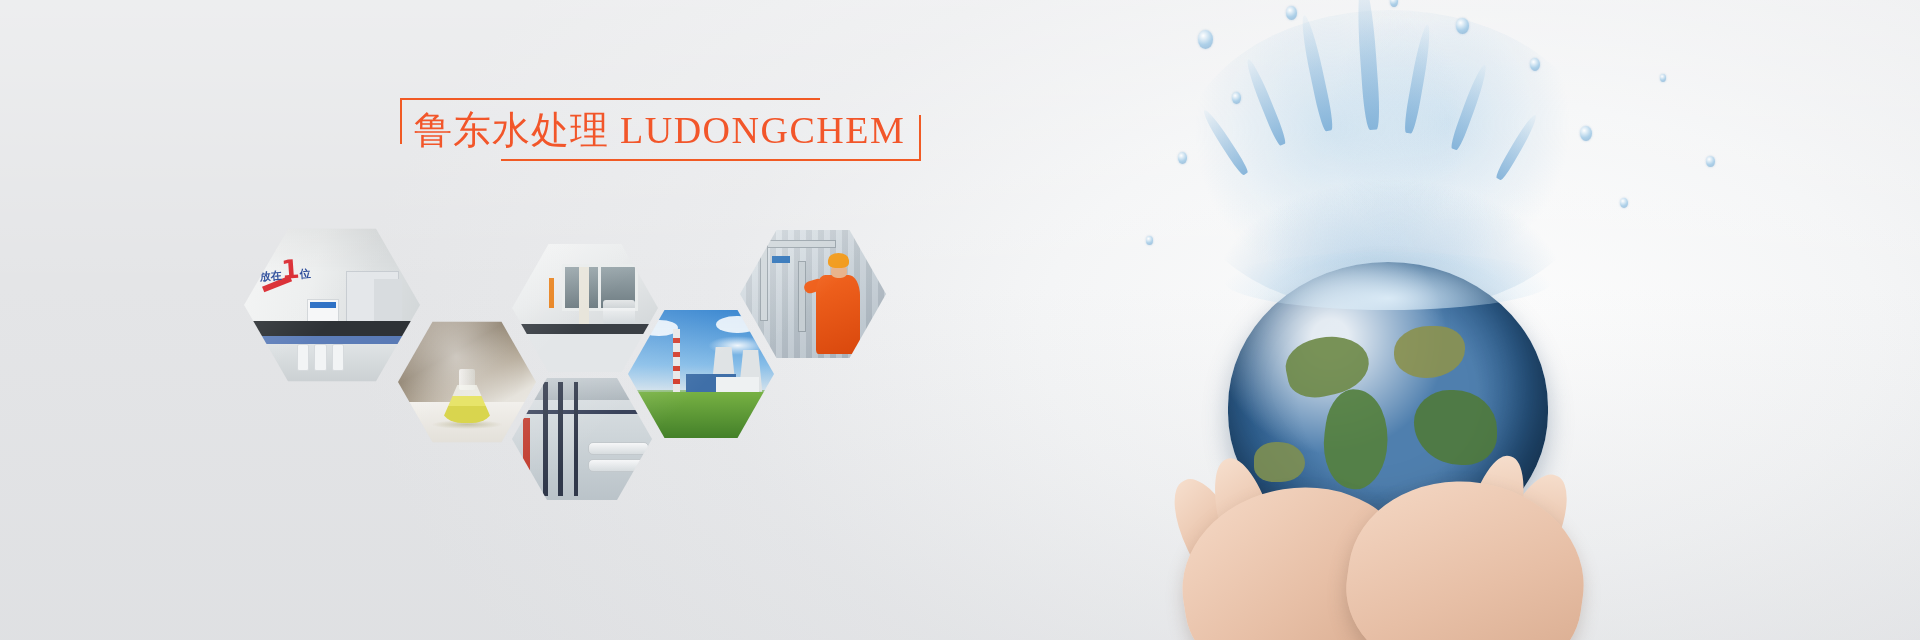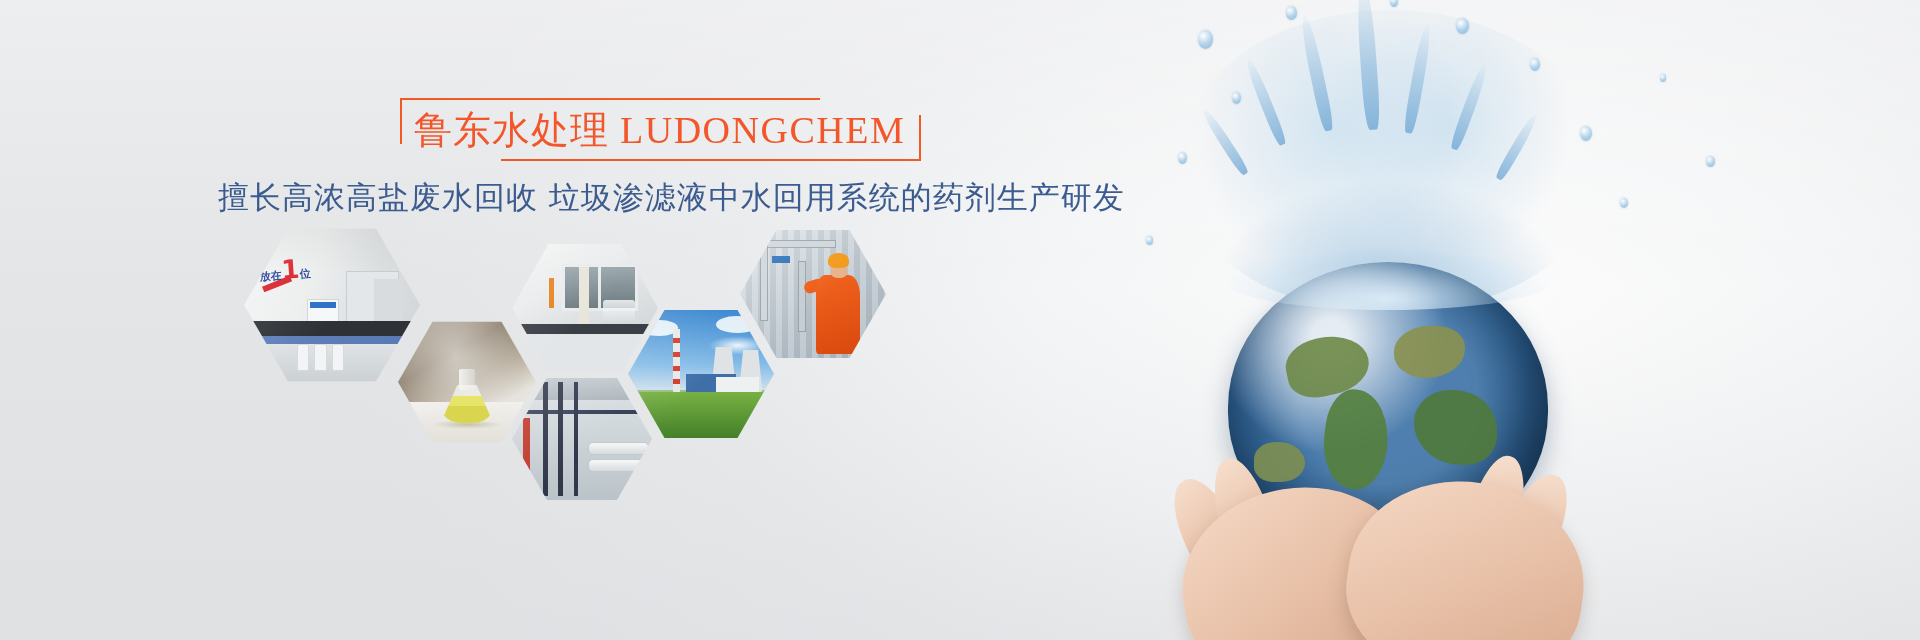--- a/index.html
+++ b/index.html
@@ -315,21 +315,20 @@
       </div>
     </div>
   </div>
 
   <div class="text-block">
     <div class="title-wrap">
       <span class="br-tl"></span>
       <span class="br-br"></span>
       <div class="title"><span>鲁东水处理</span><span class="en">&nbsp;</span><span class="en">LUDONGCHEM</span></div>
     </div>
-    <div class="subtitle">擅长高浓高盐废水回收 垃圾渗滤液中水回用系统的药剂生产研发</div>
   </div>
 
   <div class="hex-cluster">
 
     <div class="hex" style="--w:176px;--h:162px;left:4px;top:6px;">
       <div class="img ph-lab1">
         <span class="cab"></span>
         <span class="cab2"></span>
         <span class="mach">
             <b></b>

